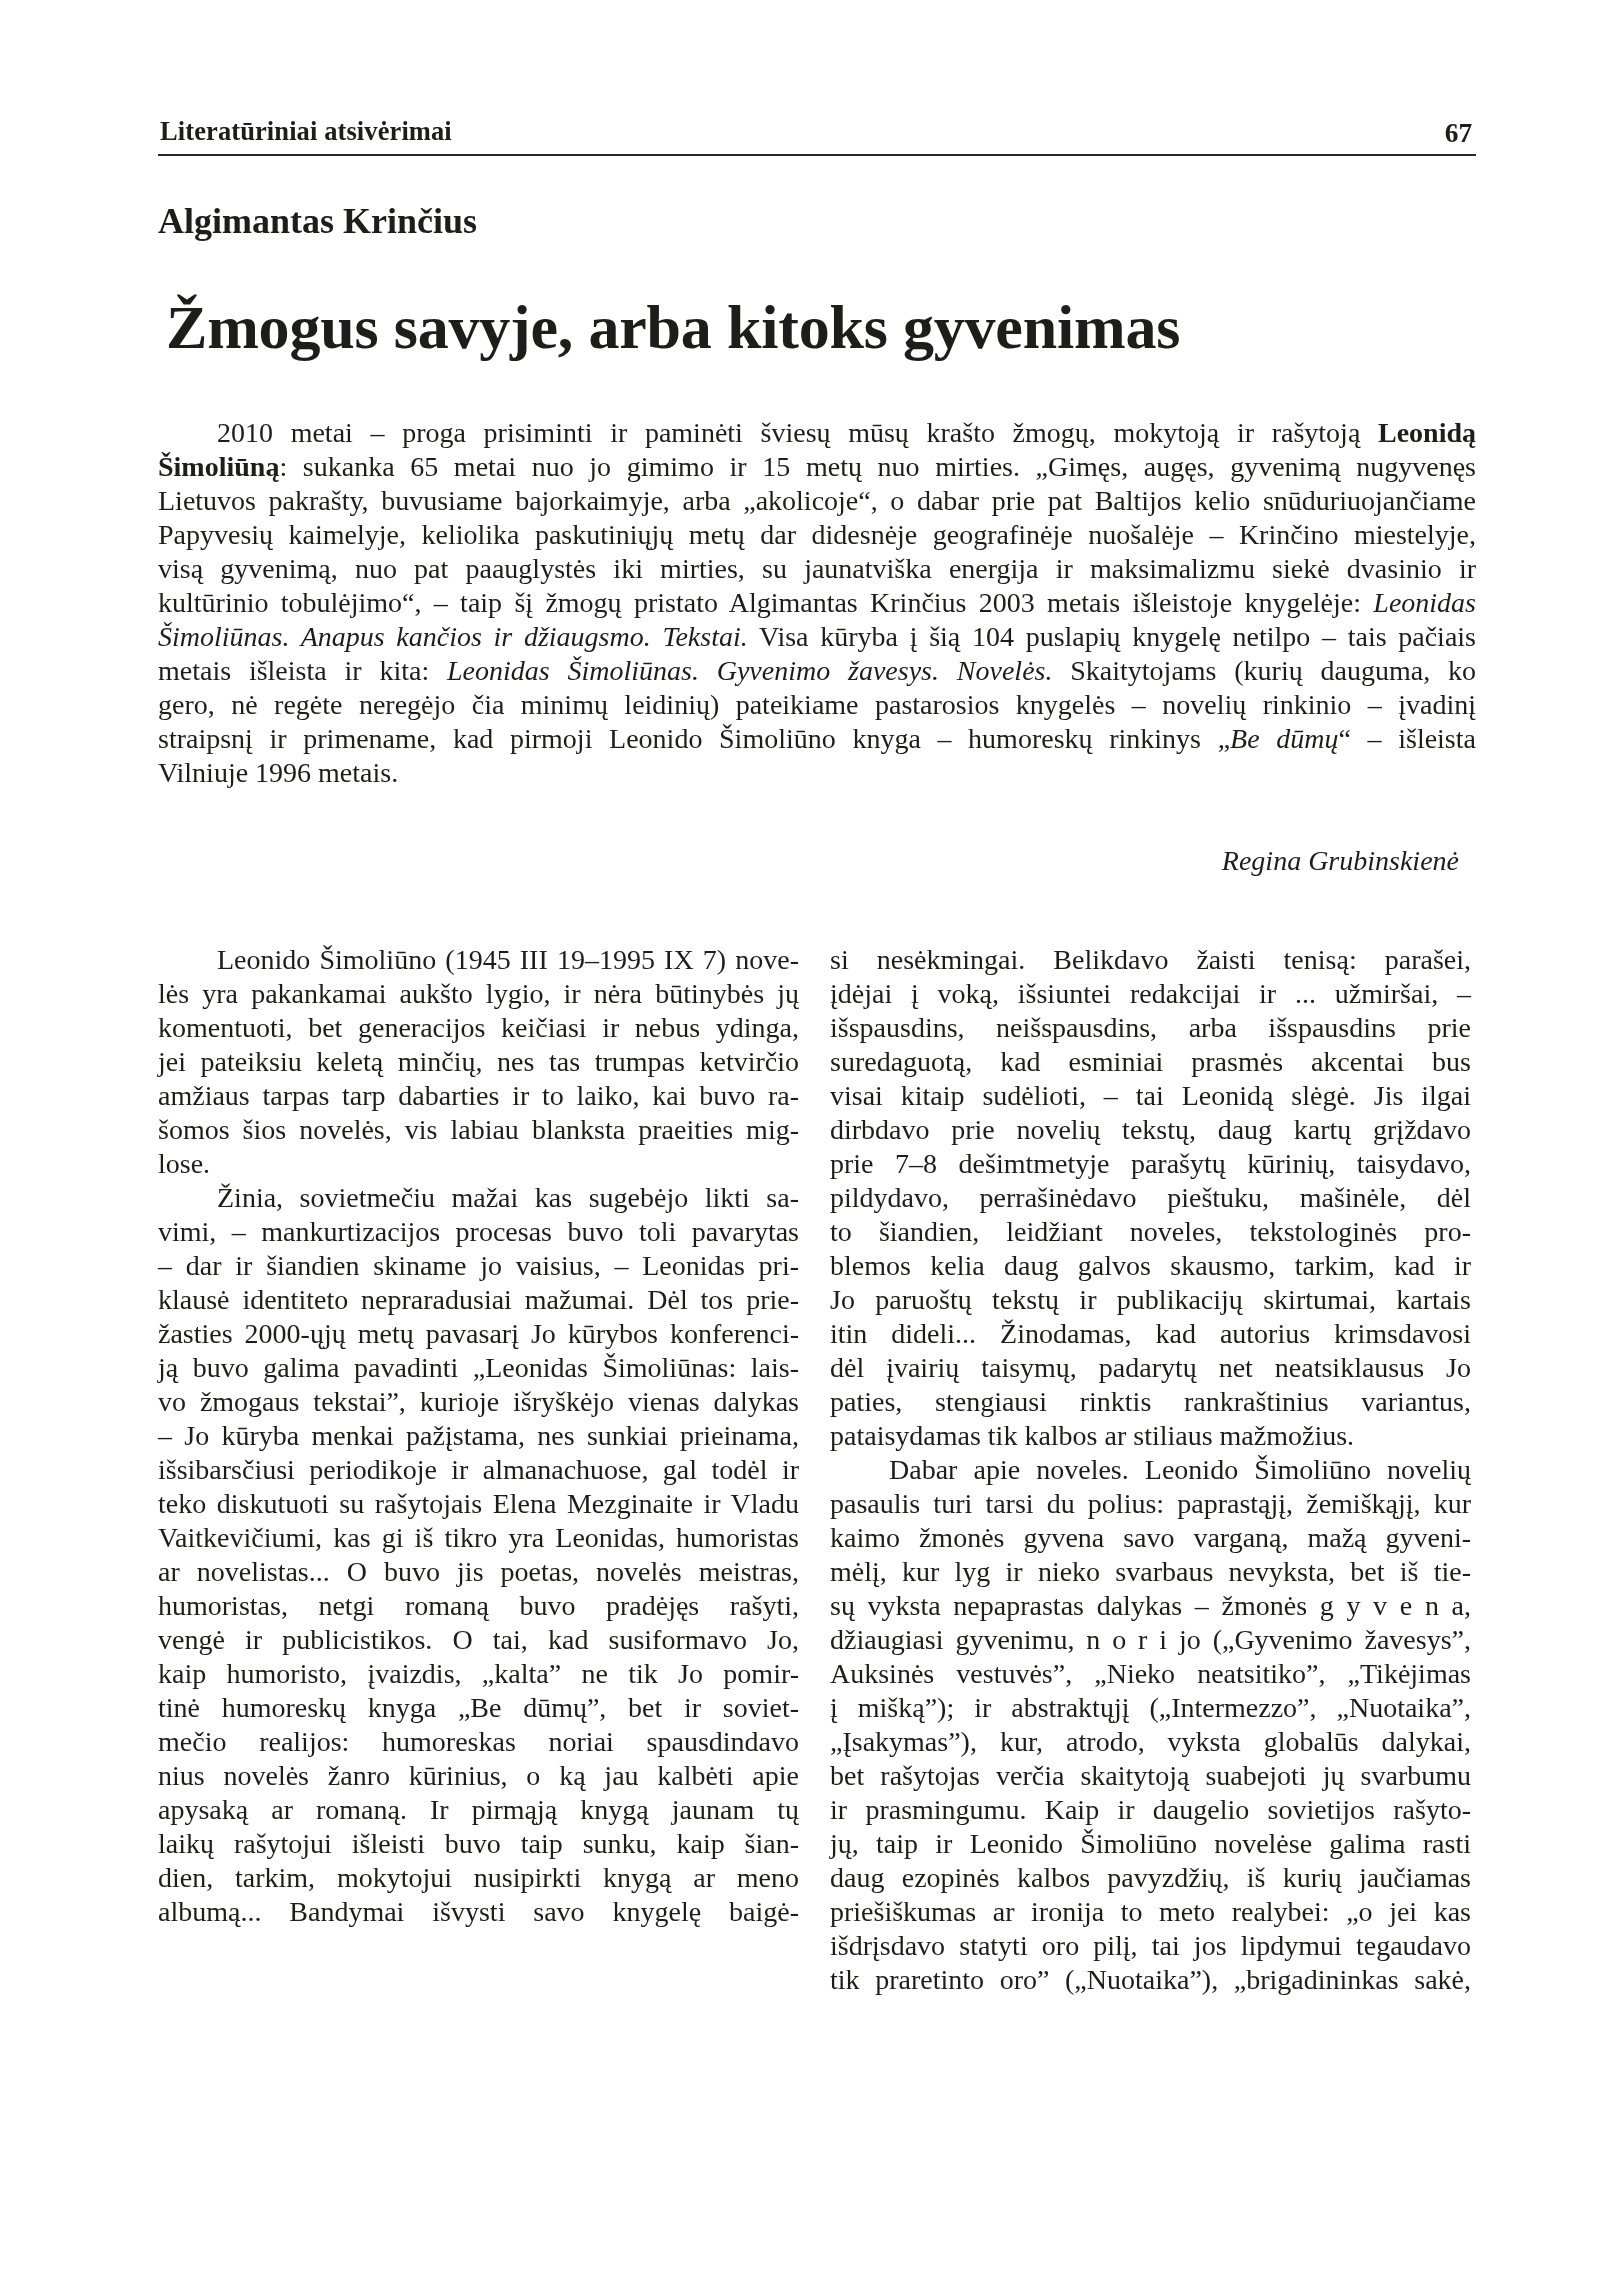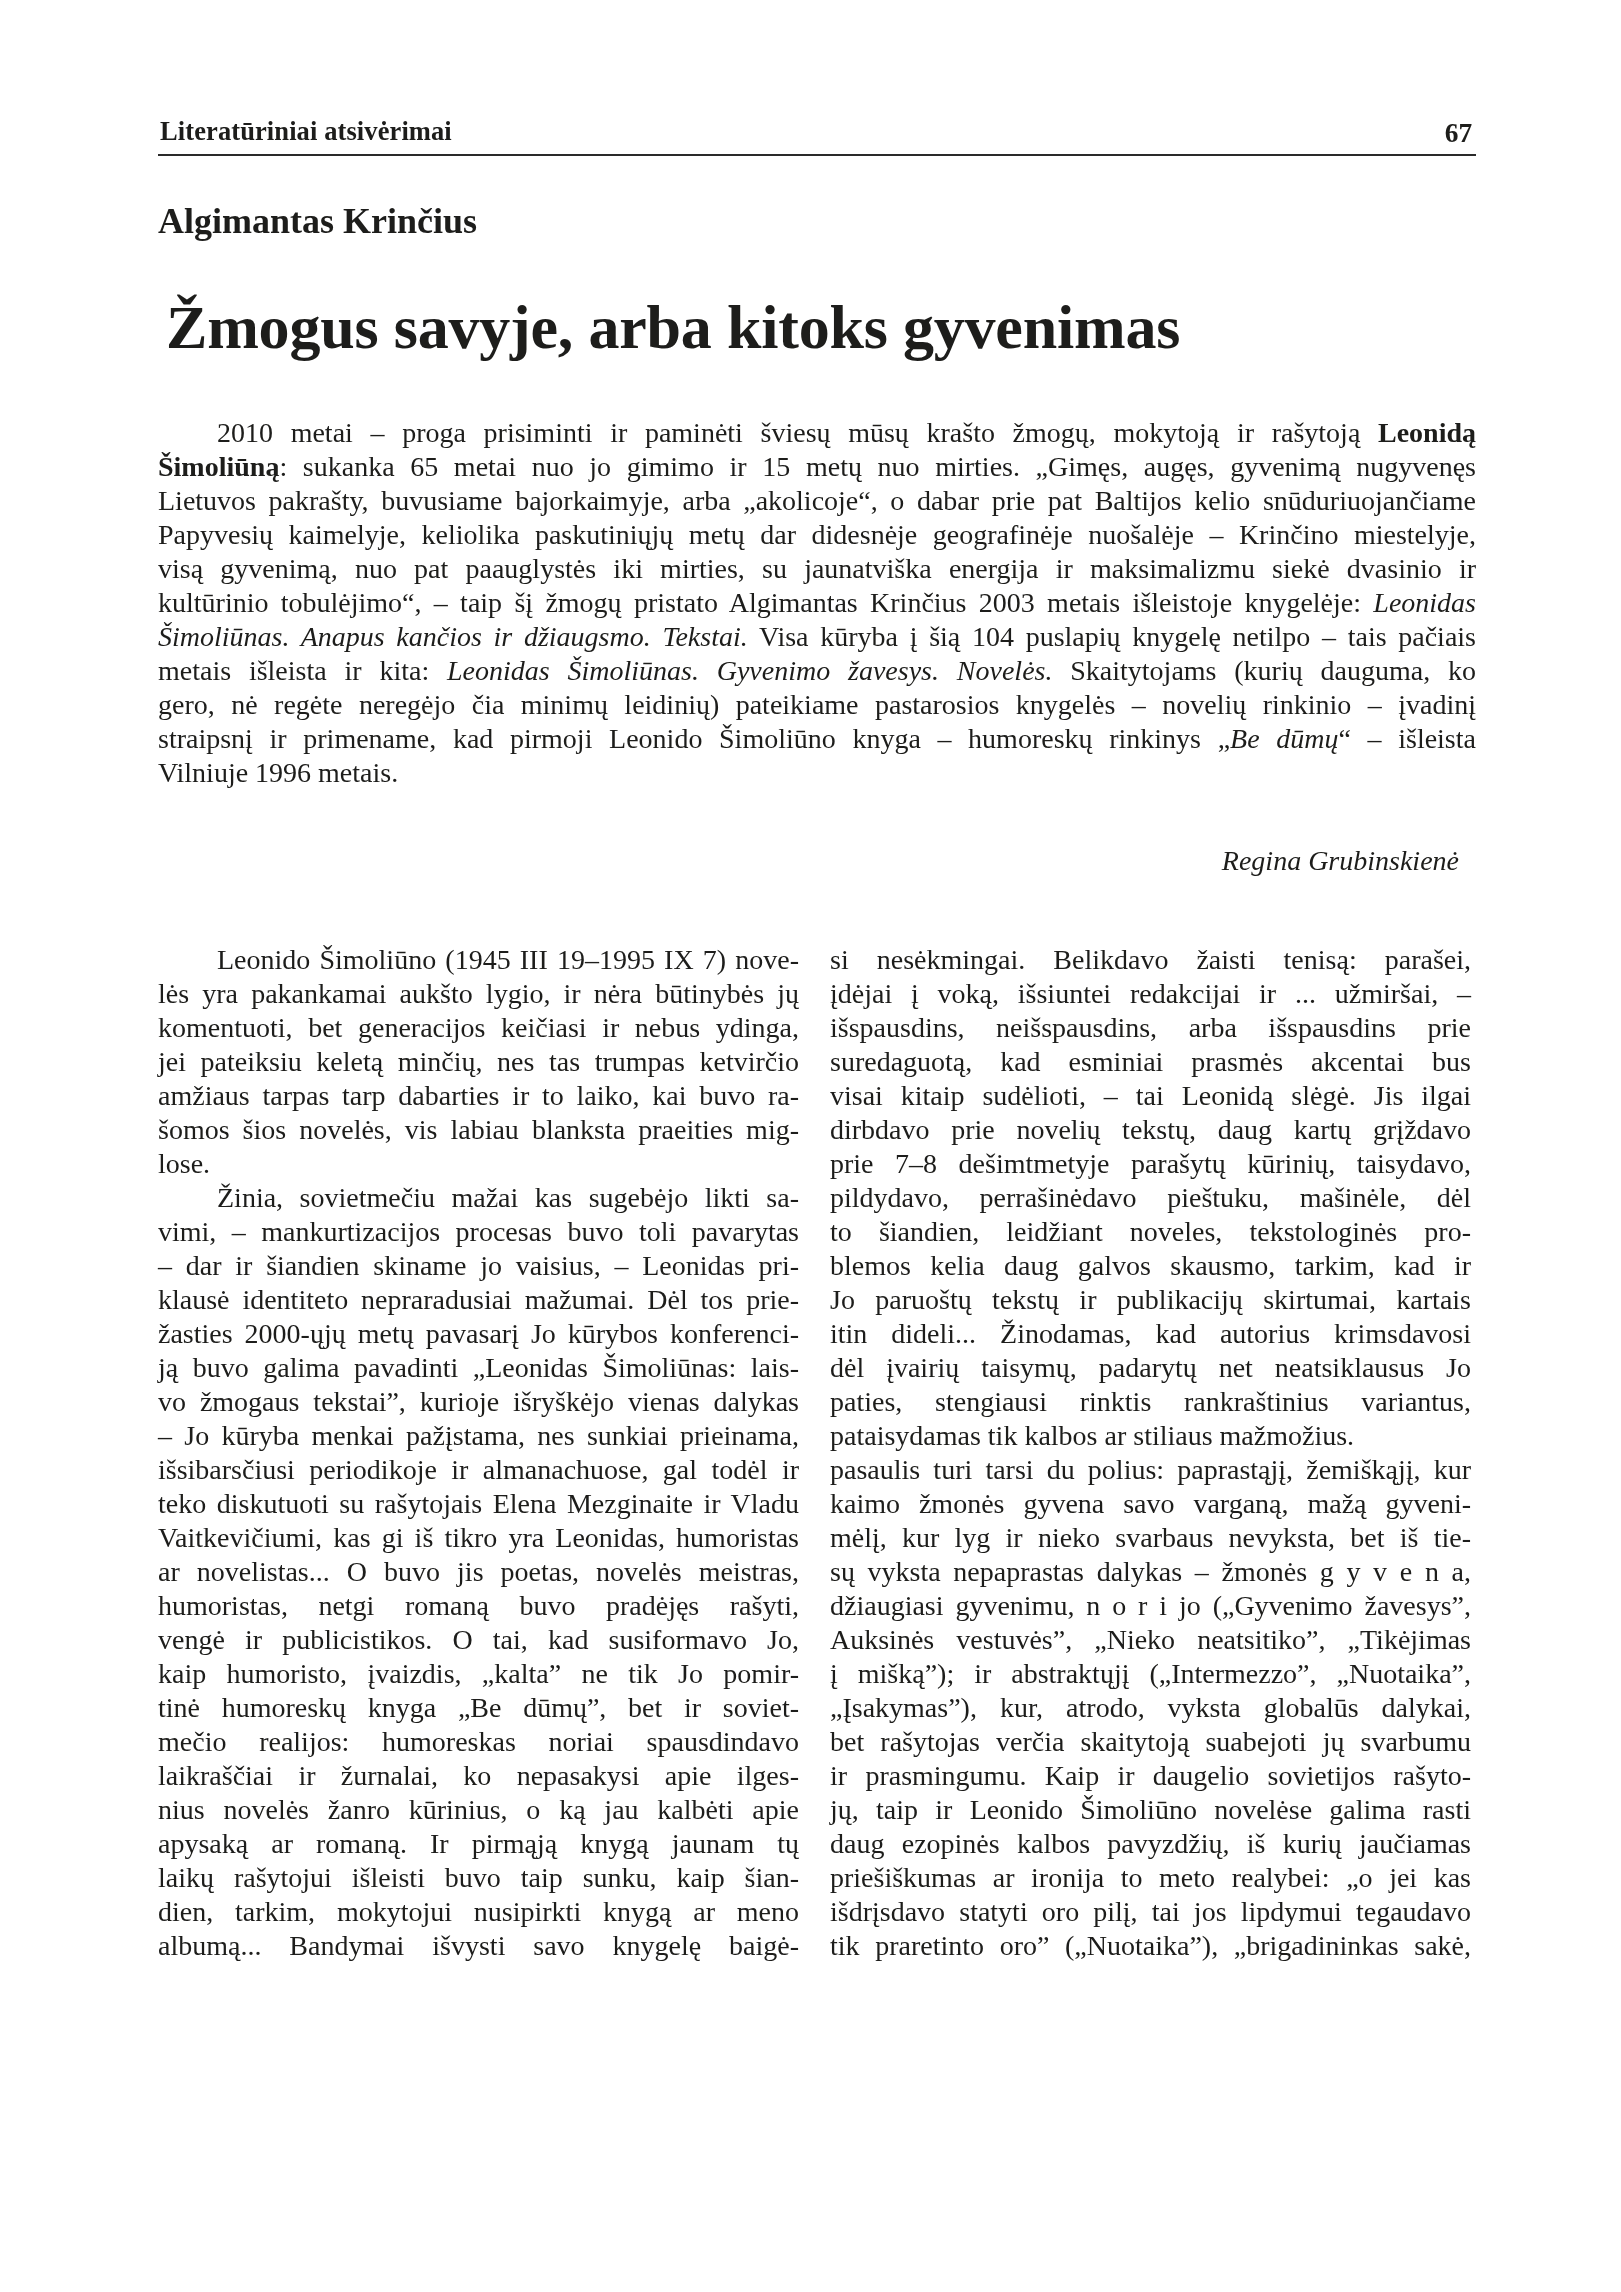--- a/index.html
+++ b/index.html
@@ -70,21 +70,20 @@
       <span class="line">– Jo kūryba menkai pažįstama, nes sunkiai prieinama,</span>
       <span class="line">išsibarsčiusi periodikoje ir almanachuose, gal todėl ir</span>
       <span class="line">teko diskutuoti su rašytojais Elena Mezginaite ir Vladu</span>
       <span class="line">Vaitkevičiumi, kas gi iš tikro yra Leonidas, humoristas</span>
       <span class="line">ar novelistas... O buvo jis poetas, novelės meistras,</span>
       <span class="line">humoristas, netgi romaną buvo pradėjęs rašyti,</span>
       <span class="line">vengė ir publicistikos. O tai, kad susiformavo Jo,</span>
       <span class="line">kaip humoristo, įvaizdis, „kalta” ne tik Jo pomir-</span>
       <span class="line">tinė humoreskų knyga „Be dūmų”, bet ir soviet-</span>
       <span class="line">mečio realijos: humoreskas noriai spausdindavo</span>
-      <span class="line">laikraščiai ir žurnalai, ko nepasakysi apie ilges-</span>
       <span class="line">nius novelės žanro kūrinius, o ką jau kalbėti apie</span>
       <span class="line">apysaką ar romaną. Ir pirmąją knygą jaunam tų</span>
       <span class="line">laikų rašytojui išleisti buvo taip sunku, kaip šian-</span>
       <span class="line">dien, tarkim, mokytojui nusipirkti knygą ar meno</span>
       <span class="line">albumą... Bandymai išvysti savo knygelę baigė-</span>
     </div>
   <div class="col col-right" id="col-right">
       <span class="line">si nesėkmingai. Belikdavo žaisti tenisą: parašei,</span>
       <span class="line">įdėjai į voką, išsiuntei redakcijai ir ... užmiršai, –</span>
       <span class="line">išspausdins, neišspausdins, arba išspausdins prie</span>
@@ -93,20 +92,21 @@
       <span class="line">dirbdavo prie novelių tekstų, daug kartų grįždavo</span>
       <span class="line">prie 7–8 dešimtmetyje parašytų kūrinių, taisydavo,</span>
       <span class="line">pildydavo, perrašinėdavo pieštuku, mašinėle, dėl</span>
       <span class="line">to šiandien, leidžiant noveles, tekstologinės pro-</span>
       <span class="line">blemos kelia daug galvos skausmo, tarkim, kad ir</span>
       <span class="line">Jo paruoštų tekstų ir publikacijų skirtumai, kartais</span>
       <span class="line">itin dideli... Žinodamas, kad autorius krimsdavosi</span>
       <span class="line">dėl įvairių taisymų, padarytų net neatsiklausus Jo</span>
       <span class="line">paties, stengiausi rinktis rankraštinius variantus,</span>
       <span class="line last">pataisydamas tik kalbos ar stiliaus mažmožius.</span>
+      <span class="line indent">Dabar apie noveles. Leonido Šimoliūno novelių</span>
       <span class="line">pasaulis turi tarsi du polius: paprastąjį, žemiškąjį, kur</span>
       <span class="line">kaimo žmonės gyvena savo varganą, mažą gyveni-</span>
       <span class="line">mėlį, kur lyg ir nieko svarbaus nevyksta, bet iš tie-</span>
       <span class="line">sų vyksta nepaprastas dalykas – žmonės g y v e n a,</span>
       <span class="line">džiaugiasi gyvenimu, n o r i jo („Gyvenimo žavesys”,</span>
       <span class="line">Auksinės vestuvės”, „Nieko neatsitiko”, „Tikėjimas</span>
       <span class="line">į mišką”); ir abstraktųjį („Intermezzo”, „Nuotaika”,</span>
       <span class="line">„Įsakymas”), kur, atrodo, vyksta globalūs dalykai,</span>
       <span class="line">bet rašytojas verčia skaitytoją suabejoti jų svarbumu</span>
       <span class="line">ir prasmingumu. Kaip ir daugelio sovietijos rašyto-</span>

